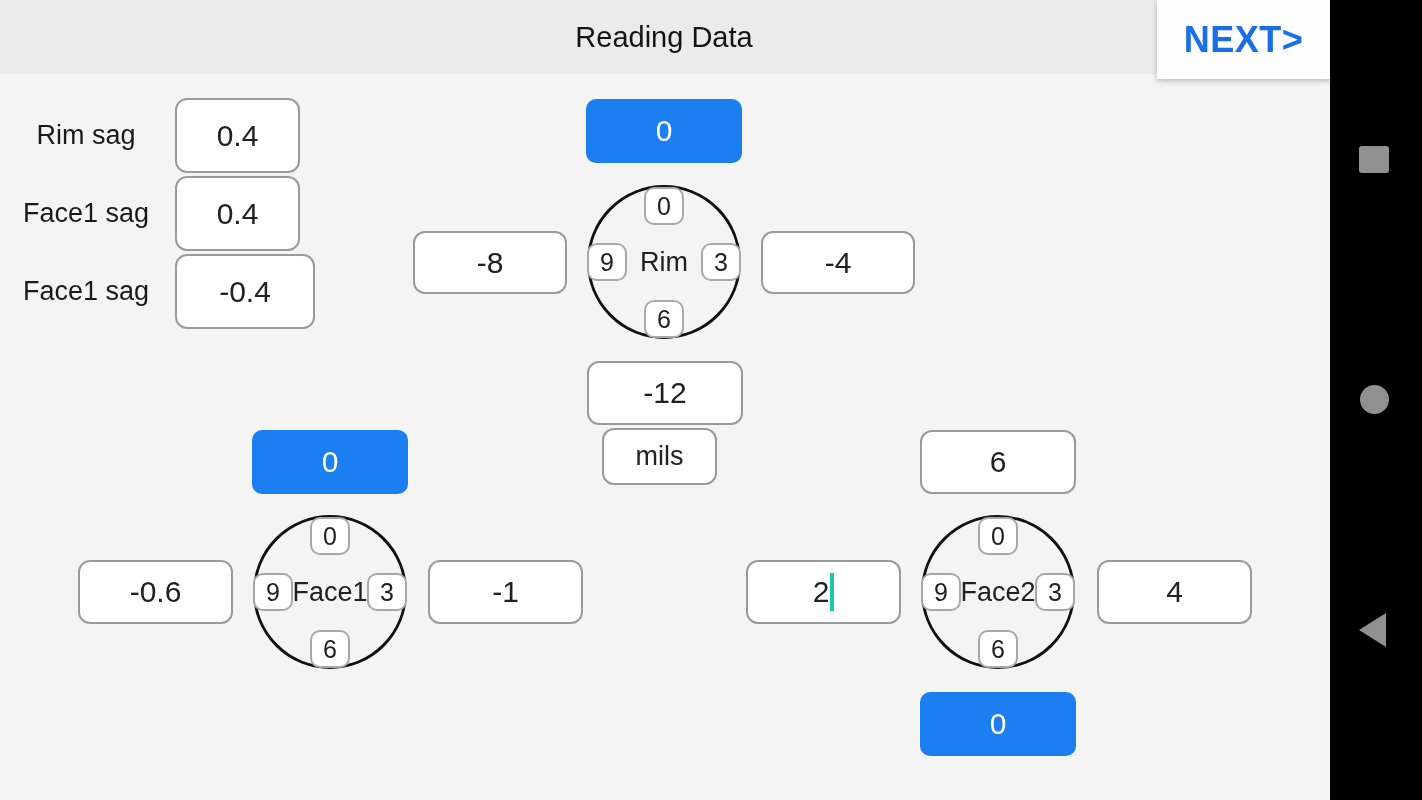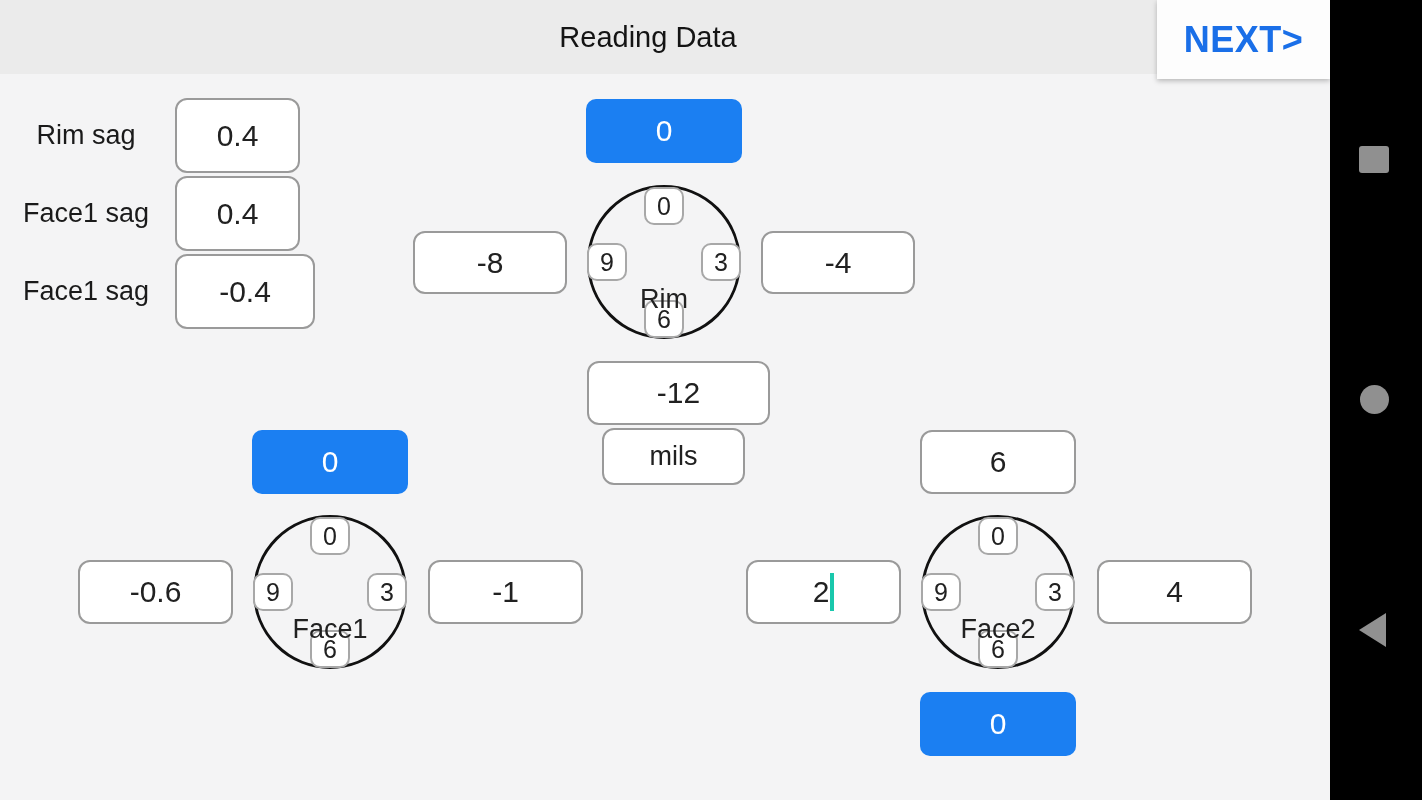--- a/index.html
+++ b/index.html
@@ -5,21 +5,21 @@
   * { box-sizing: border-box; margin: 0; padding: 0; }
   html, body { margin: 0; background: #000; }
   .screen {
     position: relative; width: 1422px; height: 800px;
     background: #f4f4f5; overflow: hidden;
     font-family: "Liberation Sans", "DejaVu Sans", sans-serif;
     color: #212121;
   }
   .appbar { position: absolute; left: 0; top: 0; width: 1330px; height: 74px; background: #ebebeb; }
   .title {
-    position: absolute; left: 0; top: 0; width: 1296px; height: 74px;
+    position: absolute; left: 16px; top: 0; width: 1296px; height: 74px;
     display: flex; align-items: center; justify-content: center;
     font-size: 29px; font-weight: 500; color: #141414;
   }
   .next-card {
     position: absolute; left: 1157px; top: 0; width: 173px; height: 79px;
     background: #fdfdfd; box-shadow: 0 2px 5px rgba(0,0,0,0.25);
     display: flex; align-items: center; justify-content: center; cursor: pointer; z-index: 5;
   }
   .next-label { font-size: 36px; font-weight: bold; color: #1a6fe8; letter-spacing: 0.5px; }
 
@@ -47,21 +47,21 @@
     border: 3px solid #111; border-radius: 50%; background: transparent;
   }
   .chip {
     position: absolute; width: 40px; height: 38px; background: #fff;
     border: 2px solid #a8a8a8; border-radius: 10px;
     display: flex; align-items: center; justify-content: center;
     font-size: 25px; color: #212121; transform: translate(-50%,-50%);
   }
   .dial-name {
     position: absolute; transform: translate(-50%,-50%);
-    font-size: 27px; color: #212121; white-space: nowrap; margin-top: 37px;
+    font-size: 27px; color: #212121; white-space: nowrap;
   }
   .sag-label {
     position: absolute; left: 6px; width: 160px; height: 75px;
     display: flex; align-items: center; justify-content: center;
     font-size: 27px; color: #1a1a1a;
   }
   .caret { display: inline-block; width: 4px; height: 38px; background: #19c8ac; margin-left: 1px; }
 </style>
 </head>
 <body>
@@ -89,22 +89,22 @@
 
   <div class="btn" style="left:586px; top:99px; width:156px; height:64px;">0</div>
   <div class="circle" style="left:587px; top:185px;"></div>
   <div class="chip" style="left:664px; top:206px;">0</div>
   <div class="chip" style="left:607px; top:262px;">9</div>
   <div class="chip" style="left:721px; top:262px;">3</div>
   <div class="chip" style="left:664px; top:319px;">6</div>
   <div class="dial-name" style="left:664px; top:262px;">Rim</div>
   <div class="box" style="left:413px; top:231px; width:154px; height:63px;">-8</div>
   <div class="box" style="left:761px; top:231px; width:154px; height:63px;">-4</div>
-  <div class="box" style="left:587px; top:361px; width:183px; height:64px;">-12</div>
-  <div class="box" style="left:602px; top:428px; width:143px; height:57px; font-size:27px;">mils</div>
+  <div class="box" style="left:587px; top:361px; width:156px; height:64px;">-12</div>
+  <div class="box" style="left:602px; top:428px; width:115px; height:57px; font-size:27px;">mils</div>
 
   <div class="btn" style="left:252px; top:430px; width:156px; height:64px;">0</div>
   <div class="circle" style="left:253px; top:515px;"></div>
   <div class="chip" style="left:330px; top:536px;">0</div>
   <div class="chip" style="left:273px; top:592px;">9</div>
   <div class="chip" style="left:387px; top:592px;">3</div>
   <div class="chip" style="left:330px; top:649px;">6</div>
   <div class="dial-name" style="left:330px; top:592px;">Face1</div>
   <div class="box" style="left:78px;  top:560px; width:155px; height:64px;">-0.6</div>
   <div class="box" style="left:428px; top:560px; width:155px; height:64px;">-1</div>

